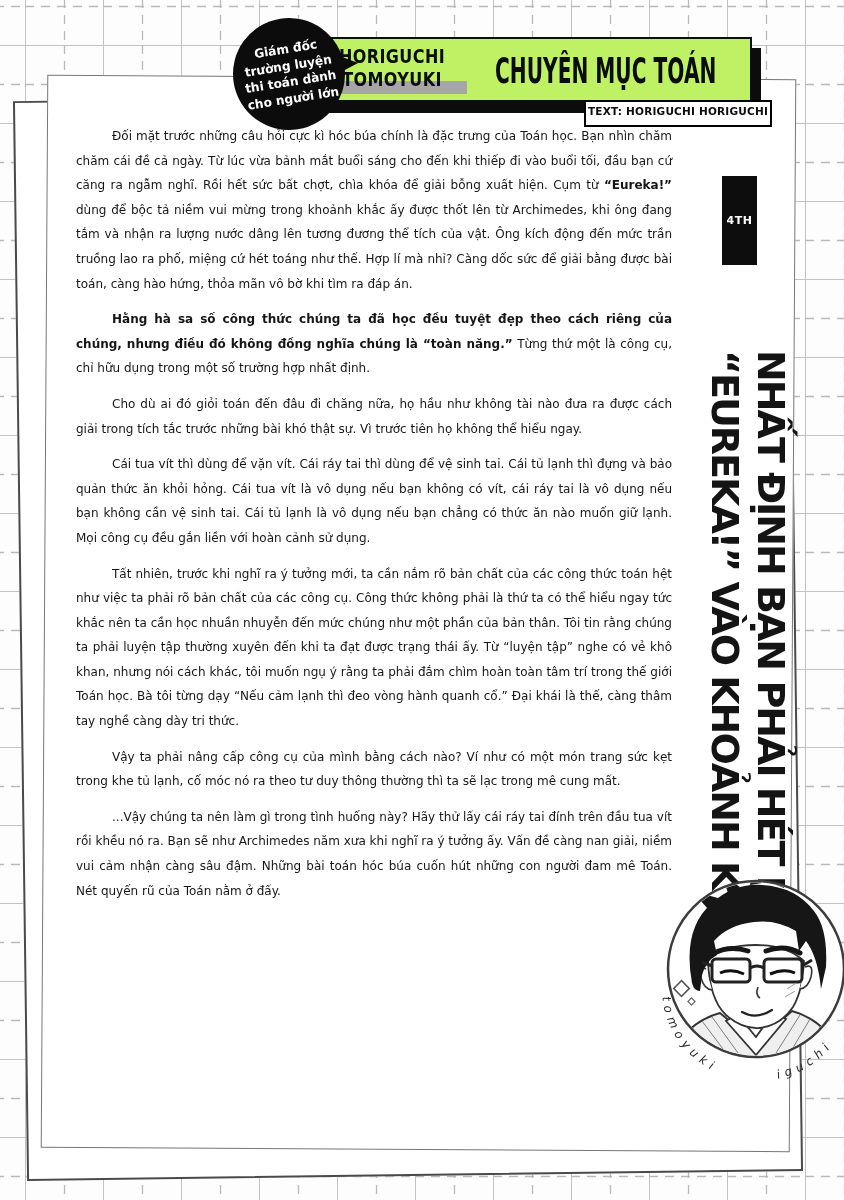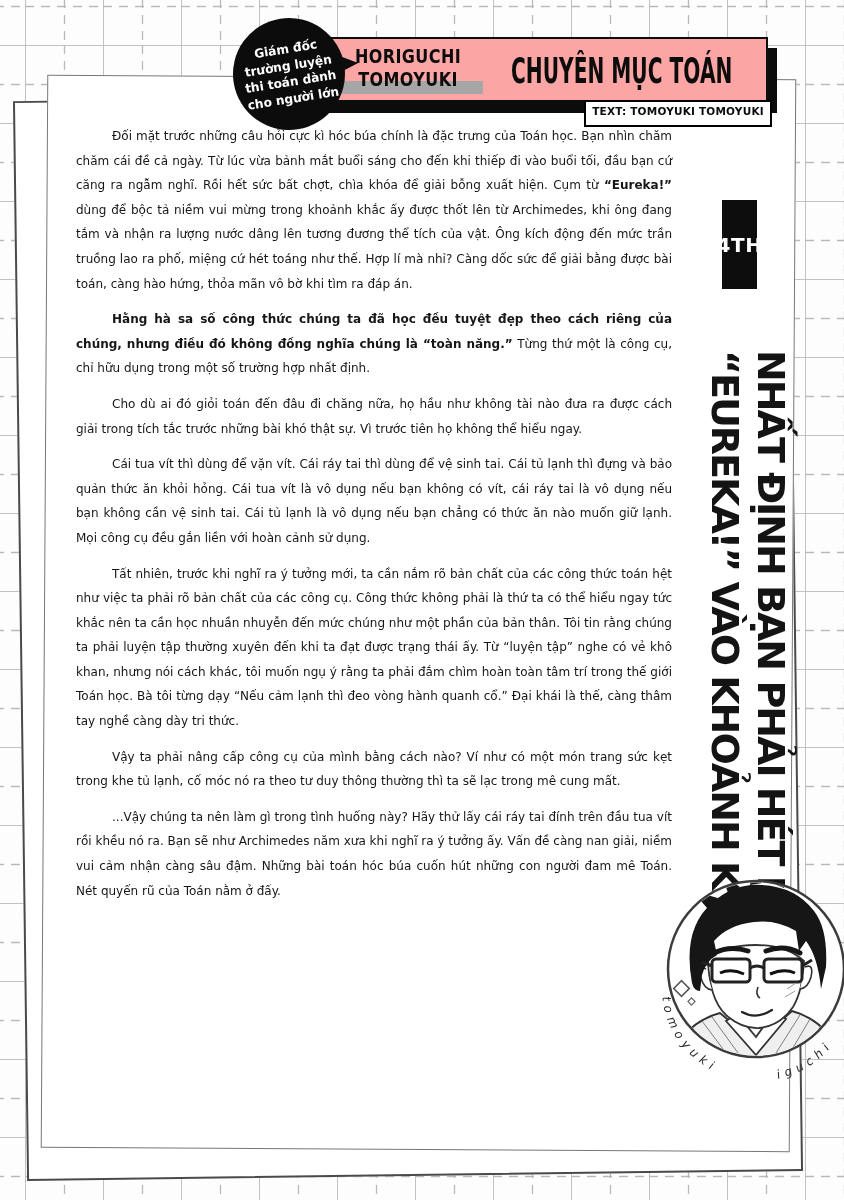--- a/index.html
+++ b/index.html
@@ -37,26 +37,26 @@
     position:absolute;left:700px;top:350px;height:760px;width:94px;
     writing-mode:vertical-rl;
     font-weight:800;font-size:38px;line-height:46px;letter-spacing:-2px;
     color:#141414;z-index:3;white-space:nowrap;
   }
   
   .edition{
     position:absolute;left:722px;top:176px;width:35px;height:89px;
     background:#0d0d0d;color:#fff;z-index:3;
     display:flex;align-items:center;justify-content:center;
-    font-size:20px;font-weight:800;letter-spacing:.5px;margin-top:24px;
+    font-size:11px;font-weight:800;letter-spacing:.5px;
   }
   
   .header-box{
-    position:absolute;left:301px;top:37px;width:463px;height:61px;
-    background:#fca5a5;border:2.5px solid #0e0e0e;
+    position:absolute;left:285px;top:37px;width:463px;height:61px;
+    background:#bef264;border:2.5px solid #0e0e0e;
     box-shadow:9px 11px 0 #0c0c0c;z-index:5;
   }
   .header-stripe{
     position:absolute;left:8px;top:42px;width:172px;height:13px;
     background:#a6a6a6;z-index:0;
   }
   .author-name{
     position:absolute;left:30px;top:6px;width:150px;text-align:center;
     font-weight:800;font-size:20px;line-height:23px;letter-spacing:.5px;
     transform:scaleX(.8);transform-origin:center top;z-index:1;color:#0c0c0c;
@@ -129,21 +129,21 @@
   <div class="edition">4TH</div>
 
   <div class="header-box">
     <div class="header-stripe"></div>
     <div class="author-name">
       <div>HORIGUCHI</div>
       <div>TOMOYUKI</div>
     </div>
     <div class="column-title">CHUYÊN MỤC TOÁN</div>
   </div>
-  <div class="credit-box">TEXT: TOMOYUKI TOMOYUKI</div>
+  <div class="credit-box">TEXT: HORIGUCHI HORIGUCHI</div>
 
   <div class="role-badge">
     <div class="txt">
       <div>Giám đốc</div>
       <div>trường luyện</div>
       <div>thi toán dành</div>
       <div>cho người lớn</div>
     </div>
     <div class="tail"></div>
   </div>

